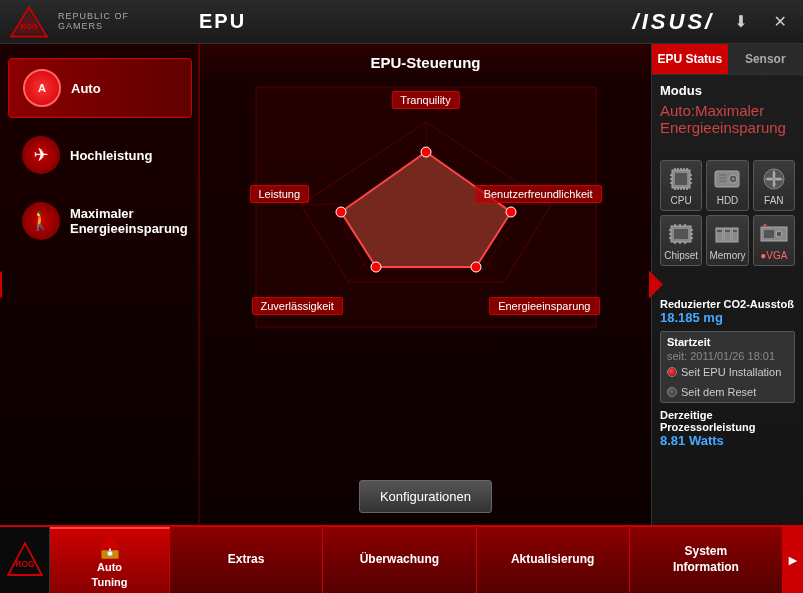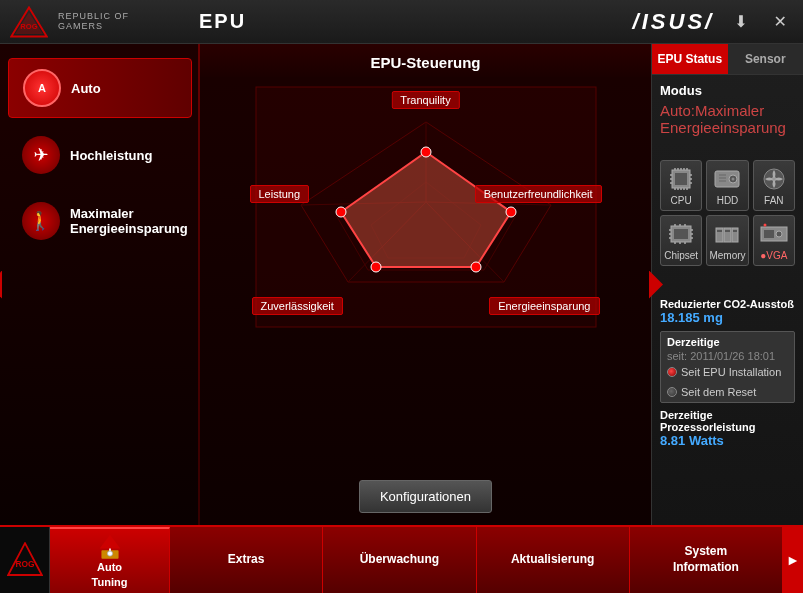--- a/index.html
+++ b/index.html
@@ -581,21 +581,21 @@
           <span class="comp-label" style="color:#ff6666">●VGA</span>
         </button>
       </div>
 
       <div class="co2-section">
         <div class="co2-title">Reduzierter CO2-Ausstoß</div>
         <div class="co2-value">18.185 mg</div>
       </div>
 
       <div class="start-section">
-        <div class="start-title">Derzeitige</div>
+        <div class="start-title">Startzeit</div>
         <div class="start-date">seit: 2011/01/26 18:01</div>
         <div class="radio-group">
           <label class="radio-item">
             <div class="radio-dot"></div>
             <span>Seit EPU Installation</span>
           </label>
           <label class="radio-item">
             <div class="radio-dot" style="background:radial-gradient(circle at 40% 40%, #666, #333)"></div>
             <span>Seit dem Reset</span>
           </label>

